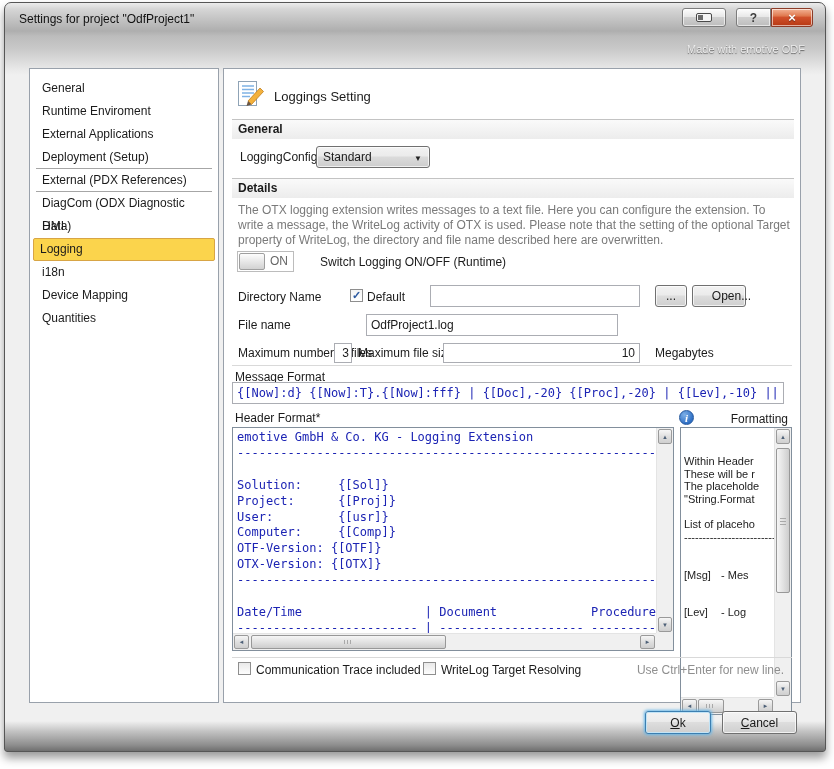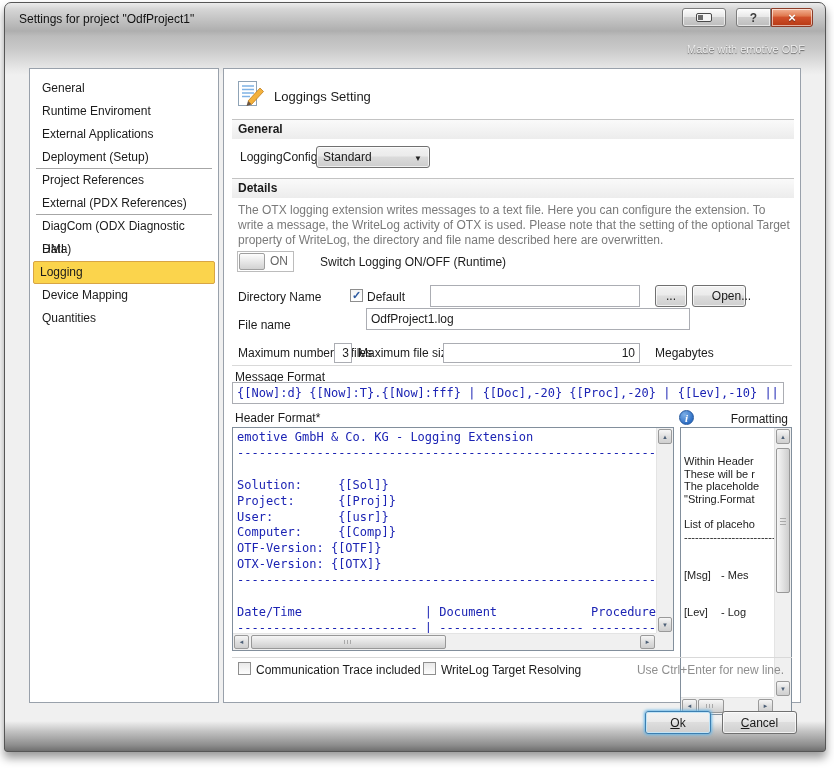--- a/index.html
+++ b/index.html
@@ -129,25 +129,25 @@
       <span>×</span>
     </div>
     <div class="madewith">Made with emotive ODF</div>
 
     <div class="panel sidebar">
       <div class="side-list">
         <div class="side-item">General</div>
         <div class="side-item">Runtime Enviroment</div>
         <div class="side-item">External Applications</div>
         <div class="side-item sep">Deployment (Setup)</div>
-        <div class="side-item">Project References</div>
         <div class="side-item sep">External (PDX References)</div>
         <div class="side-item">DiagCom (ODX Diagnostic Data)</div>
         <div class="side-item">HMI</div>
         <div class="side-item active">Logging</div>
+        <div class="side-item">i18n</div>
         <div class="side-item">Device Mapping</div>
         <div class="side-item">Quantities</div>
       </div>
     </div>
 
     <div class="panel mainpanel">
 
       <svg class="abs" style="left:12px;top:11px;" width="30" height="30" viewBox="0 0 30 30">
         <rect x="2.5" y="1.5" width="18" height="24" fill="#ffffff" stroke="#8fa3b6"></rect>
         <path d="M6 6h12M6 9.5h12M6 13h12M6 16.5h8" stroke="#7fb2e5" stroke-width="1.4" fill="none"></path>
@@ -181,21 +181,21 @@
       <div class="lbl" style="left:143px;top:221px;">Default</div>
       <input class="tinput" style="left: 206px; top: 216px; width: 210px; height: 22px;" value="">
       <div class="btn" style="left:431px;top:216px;width:32px;height:22px;">
         <span>...</span>
       </div>
       <div class="btn" style="left:468px;top:216px;width:54px;height:22px;padding-left:25px;">
         <span>Open...</span>
       </div>
 
       <div class="lbl" style="left:14px;top:249px;">File name</div>
-      <input class="tinput" style="left: 142px; top: 239px; width: 324px; height: 22px;" value="OdfProject1.log">
+      <input class="tinput" style="left: 142px; top: 245px; width: 252px; height: 22px;" value="OdfProject1.log">
 
       <div class="lbl" style="left:14px;top:277px;">Maximum number of files</div>
       <input class="tinput" style="left: 110px; top: 274px; width: 18px; height: 20px; padding: 0px 2px; text-align: right;" value="3">
       <div class="lbl" style="left:134px;top:277px;">Maximum file size</div>
       <input class="tinput" style="left: 219px; top: 274px; width: 197px; height: 20px; text-align: right;" value="10">
       <div class="lbl" style="left:431px;top:277px;">Megabytes</div>
 
       <div class="hline" style="top:296px;"></div>
 
       <div class="lbl" style="left:11px;top:301px;">Message Format</div>

